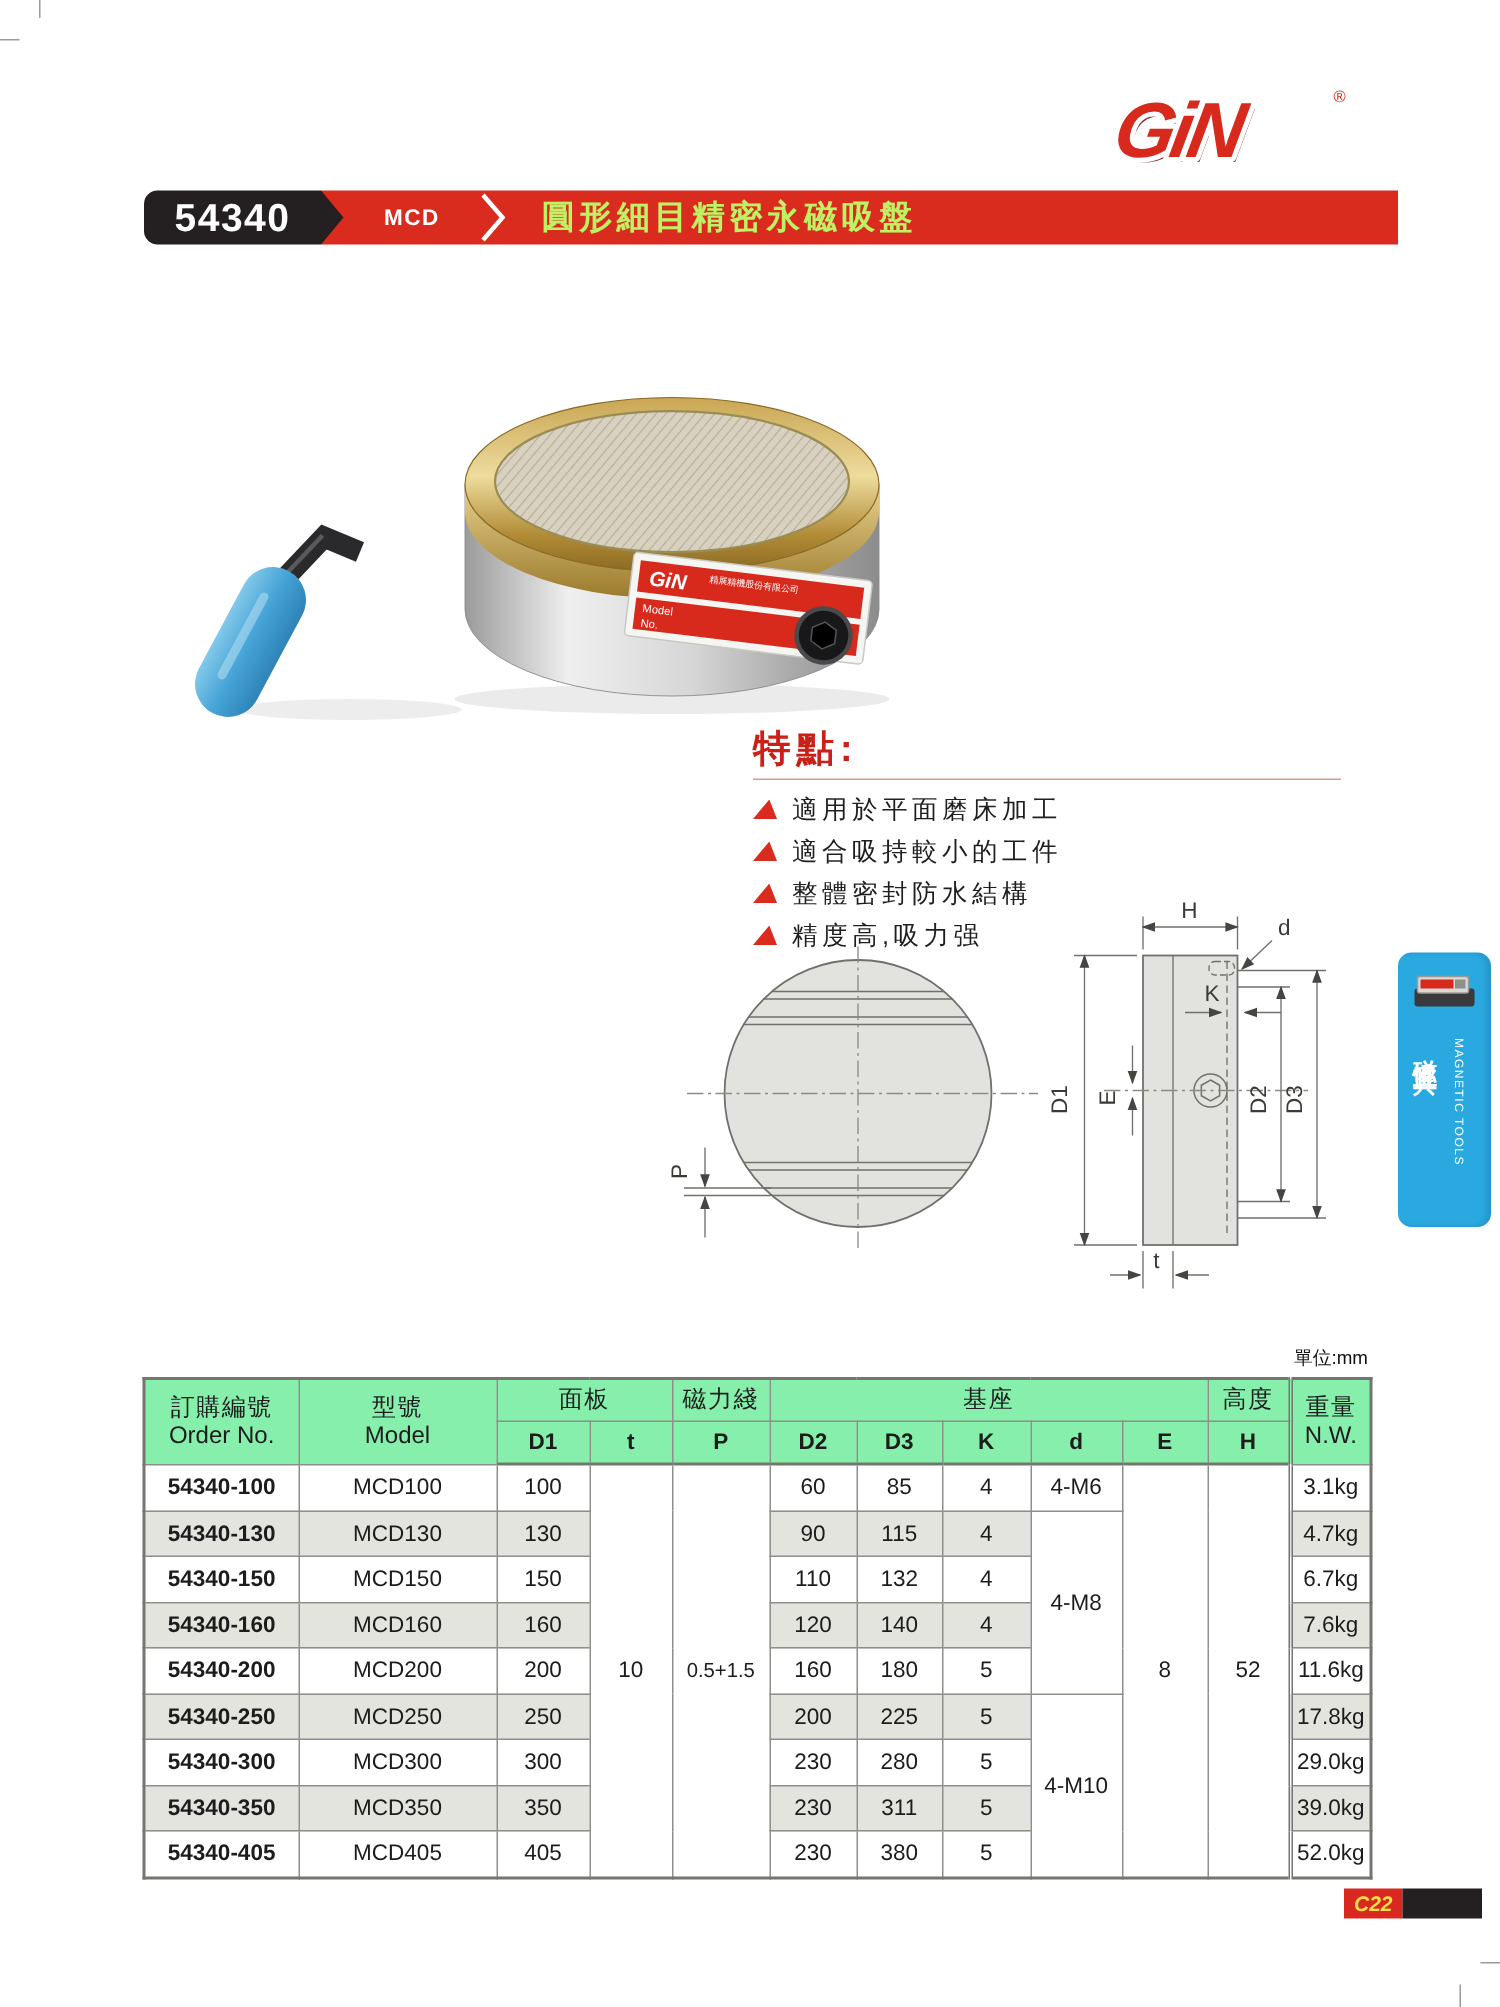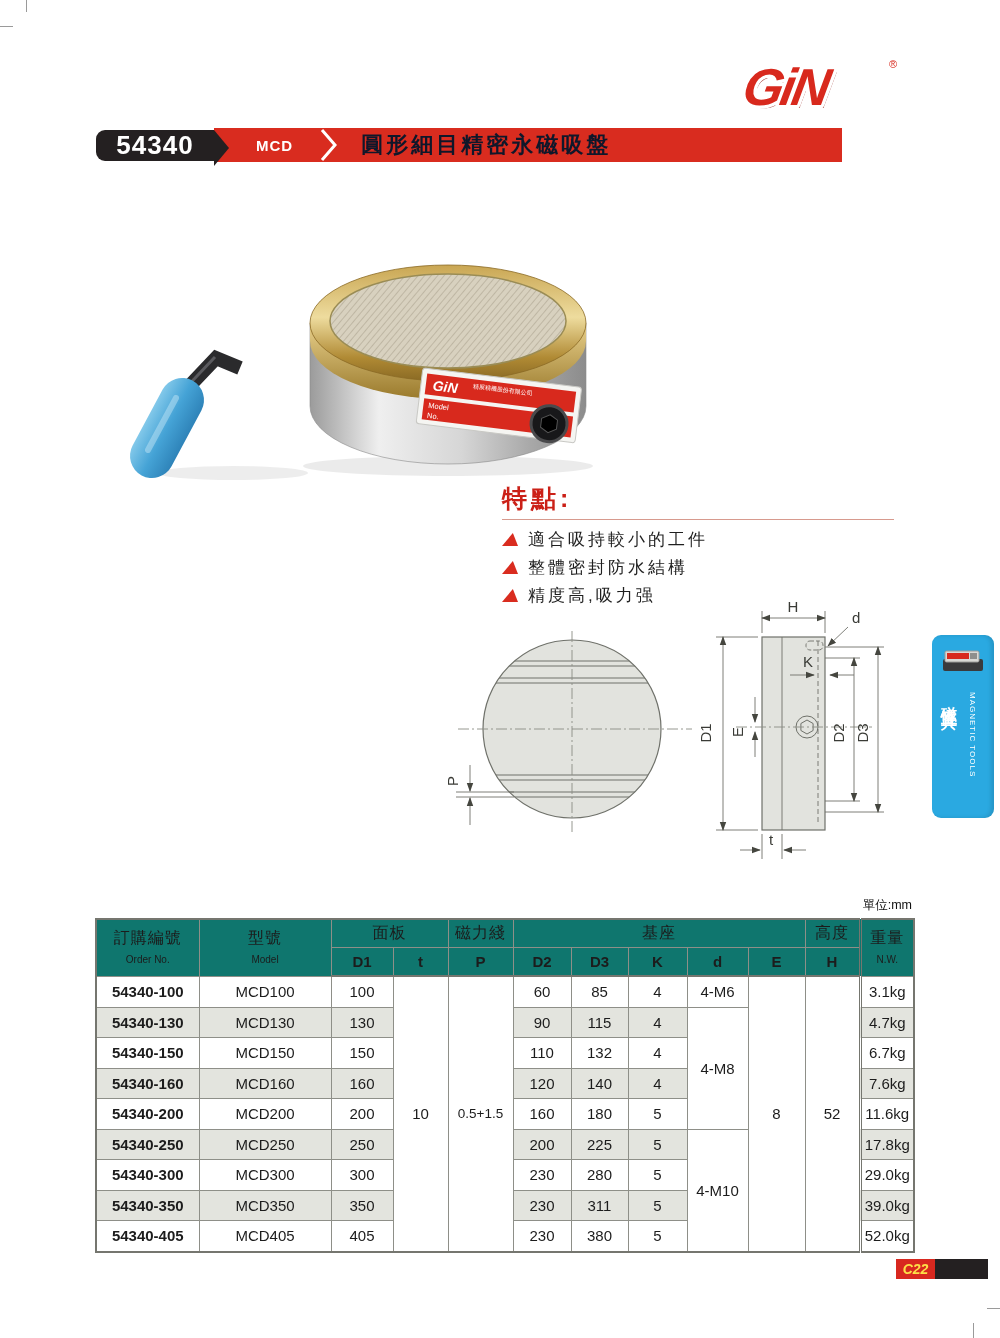--- a/index.html
+++ b/index.html
@@ -3,30 +3,30 @@
 <meta charset="utf-8">
 <style>
   html,body{margin:0;padding:0;background:#ffffff;}
   .page{position:relative;width:1000px;height:1338px;background:#fff;overflow:hidden;
         font-family:"Liberation Sans", sans-serif;color:#222;}
   
   .crop{position:absolute;background:#9a9a9a;}
   
   .logo{position:absolute;top:52px;right:92px;width:185px;height:75px;}
   
-  .hbar{position:absolute;left:96px;top:127px;width:746px;height:36px;display:flex;align-items:center;}
+  .hbar{position:absolute;left:96px;top:127px;width:836px;height:36px;display:flex;}
   .code-box{position:relative;background:#242021;color:#fff;border-radius:9px 0 0 9px;
             width:118px;display:flex;align-items:center;justify-content:center;z-index:2;}
   .code-box::after{content:"";position:absolute;right:-15px;top:0;width:0;height:0;
             border-left:15px solid #242021;border-top:18px solid transparent;border-bottom:18px solid transparent;}
   .code-txt{font-size:26px;font-weight:bold;letter-spacing:1px;}
   .red-bar{flex:1;background:#d92c1f;display:flex;align-items:center;padding-left:42px;}
   .series{color:#fff;font-weight:bold;font-size:15px;letter-spacing:1px;margin-right:26px;}
   .chev{margin-right:22px;}
-  .title-zh{color:#0f172a;font-weight:bold;font-size:22px;letter-spacing:3px;white-space:nowrap;}
+  .title-zh{color:#bef264;font-weight:bold;font-size:22px;letter-spacing:3px;white-space:nowrap;}
   .title-en{position:absolute;top:166px;right:94px;font-weight:bold;font-size:15.5px;color:#111;}
   
   .photo{position:absolute;left:118px;top:228px;width:475px;height:258px;}
   
   .features{position:absolute;left:502px;top:482px;width:392px;}
   .feat-head{color:#cb2017;font-size:25px;font-weight:bold;letter-spacing:4px;margin:0 0 4px 0;}
   .feat-rule{border:none;border-top:1px solid #d79a8e;margin:0 0 8px 0;}
   .feat-list{list-style:none;margin:0;padding:0;}
   .feat-list li{display:flex;align-items:center;margin:0 0 5px 0;}
   .tri{width:16px;height:13px;background:#d92c1f;margin-right:10px;flex:0 0 auto;
@@ -41,24 +41,24 @@
   .tab-zh{position:absolute;left:6px;top:58px;writing-mode:vertical-lr;color:#fff;font-size:16px;
           font-weight:bold;letter-spacing:3px;}
   .tab-en{position:absolute;left:36px;top:57px;writing-mode:vertical-rl;color:#fff;font-size:8px;
           letter-spacing:1px;white-space:nowrap;}
   
   .units{position:absolute;top:897px;right:88px;font-size:12.5px;color:#111;}
   .spec-wrap{position:absolute;left:95px;top:918px;}
   table.spec{border-collapse:collapse;table-layout:fixed;width:818px;background:#fff;}
   table.spec{border:2px solid #75766f;}
   .spec th,.spec td{border:1px solid #8e8f88;text-align:center;vertical-align:middle;padding:0;}
-  .spec thead th{height:27px;font-weight:normal;background:#0f766e;}
+  .spec thead th{height:27px;font-weight:normal;background:#86efac;}
   .spec thead tr.sub th{border-bottom:2px solid #75766f;}
   .spec .zh{font-size:16px;letter-spacing:1px;color:#1c1c1c;}
-  .spec .en{font-size:10px;color:#1c1c1c;}
+  .spec .en{font-size:16px;color:#1c1c1c;}
   .spec .sym{font-size:15px;font-weight:bold;color:#1c1c1c;}
   .spec tbody td{height:29.5px;font-size:15px;color:#1c1c1c;}
   .spec td.ord{font-weight:bold;}
   .spec td.small{font-size:13.5px;}
   .spec .sh{background:#e3e4de;}
   .spec .nw{border-left:3px double #75766f;}
   
   .pageno{position:absolute;left:896px;top:1259px;display:flex;}
   .pageno .red{background:#d8281f;color:#fde047;font-weight:bold;font-size:14px;width:39px;height:20px;
                display:flex;align-items:center;justify-content:center;font-style:italic;}
@@ -159,20 +159,24 @@
         <line x1="34" y1="228" x2="64" y2="172" stroke="url(#blueh)" stroke-width="44" stroke-linecap="round"></line>
         <line x1="30" y1="222" x2="58" y2="170" stroke="#bfe4f5" stroke-width="6" stroke-linecap="round" opacity="0.5"></line>
       </g>
     </svg>
   </div>
 
   <div class="features">
     <div class="feat-head">特點:</div>
     <hr class="feat-rule">
     <ul class="feat-list">
+      <li>
+          <span class="tri"></span>
+          <span class="feat-txt">適用於平面磨床加工</span>
+        </li>
       <li>
           <span class="tri"></span>
           <span class="feat-txt">適合吸持較小的工件</span>
         </li>
       <li>
           <span class="tri"></span>
           <span class="feat-txt">整體密封防水結構</span>
         </li>
       <li>
           <span class="tri"></span>

